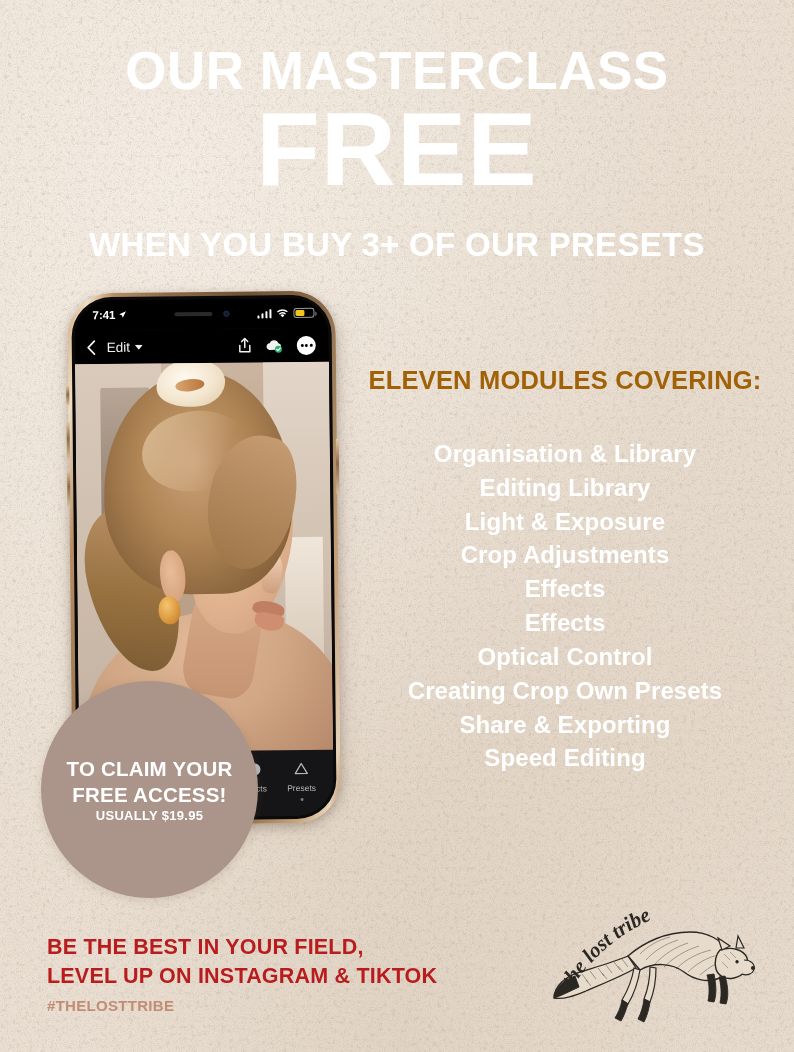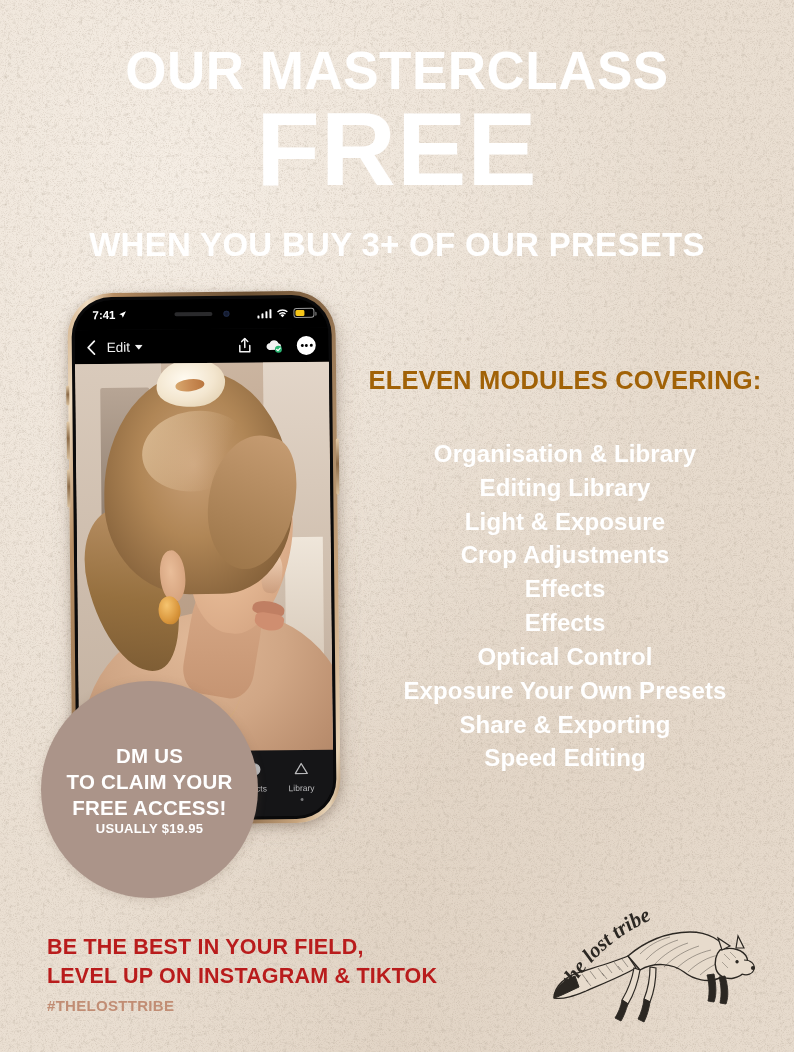--- a/index.html
+++ b/index.html
@@ -670,49 +670,48 @@
               <span>Effects</span>
               <span class="dot"></span>
             </div>
 
             <div class="edit-tool">
               <span class="ticon">
                 <svg width="14" height="13" viewBox="0 0 14 13">
                   <path d="M7 1.5 13 11.5H1z" fill="none" stroke="#b9b9bb" stroke-width="1.3" stroke-linejoin="round"></path>
                 </svg>
               </span>
-              <span>Library</span>
+              <span>Presets</span>
               <span class="dot"></span>
             </div>
 
             <span class="home-ind"></span>
           </div>
 
         </div>
       </div>
     </div>
   </div>
 
   <div class="modules">
     <div class="modules-title">ELEVEN MODULES COVERING:</div>
     <div class="module-item">Organisation &amp; Library</div>
     <div class="module-item">Editing Library</div>
     <div class="module-item">Light &amp; Exposure</div>
     <div class="module-item">Crop Adjustments</div>
     <div class="module-item">Effects</div>
     <div class="module-item">Effects</div>
     <div class="module-item">Optical Control</div>
-    <div class="module-item">Exposure Your Own Presets</div>
+    <div class="module-item">Creating Crop Own Presets</div>
     <div class="module-item">Share &amp; Exporting</div>
     <div class="module-item">Speed Editing</div>
   </div>
 
   <div class="dm-badge">
     <div class="dm-lines">
-      <div>DM US</div>
       <div>TO CLAIM YOUR</div>
       <div>FREE ACCESS!</div>
     </div>
     <div class="dm-usually">USUALLY $19.95</div>
   </div>
 
   <div class="footer">
     <div class="footer-line">BE THE BEST IN YOUR FIELD,</div>
     <div class="footer-line">LEVEL UP ON INSTAGRAM &amp; TIKTOK</div>
     <div class="footer-tag">#THELOSTTRIBE</div>

